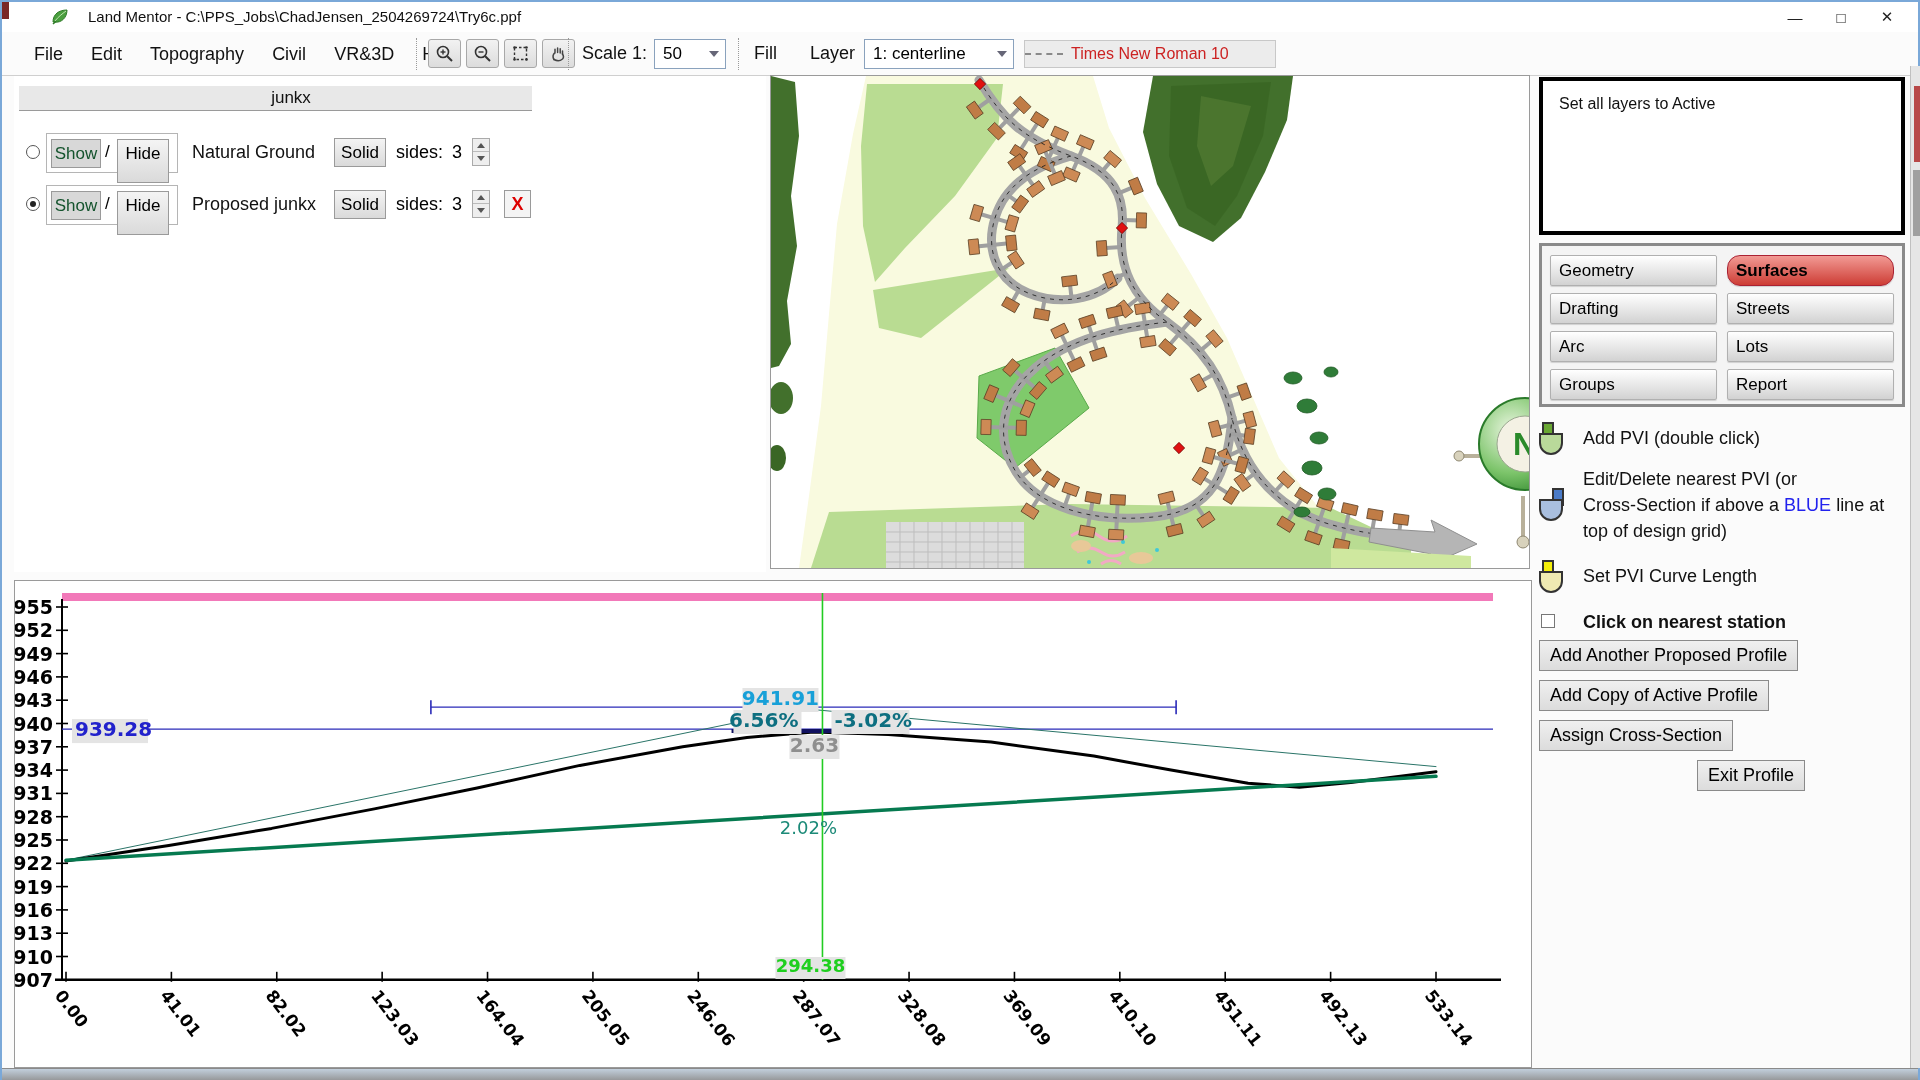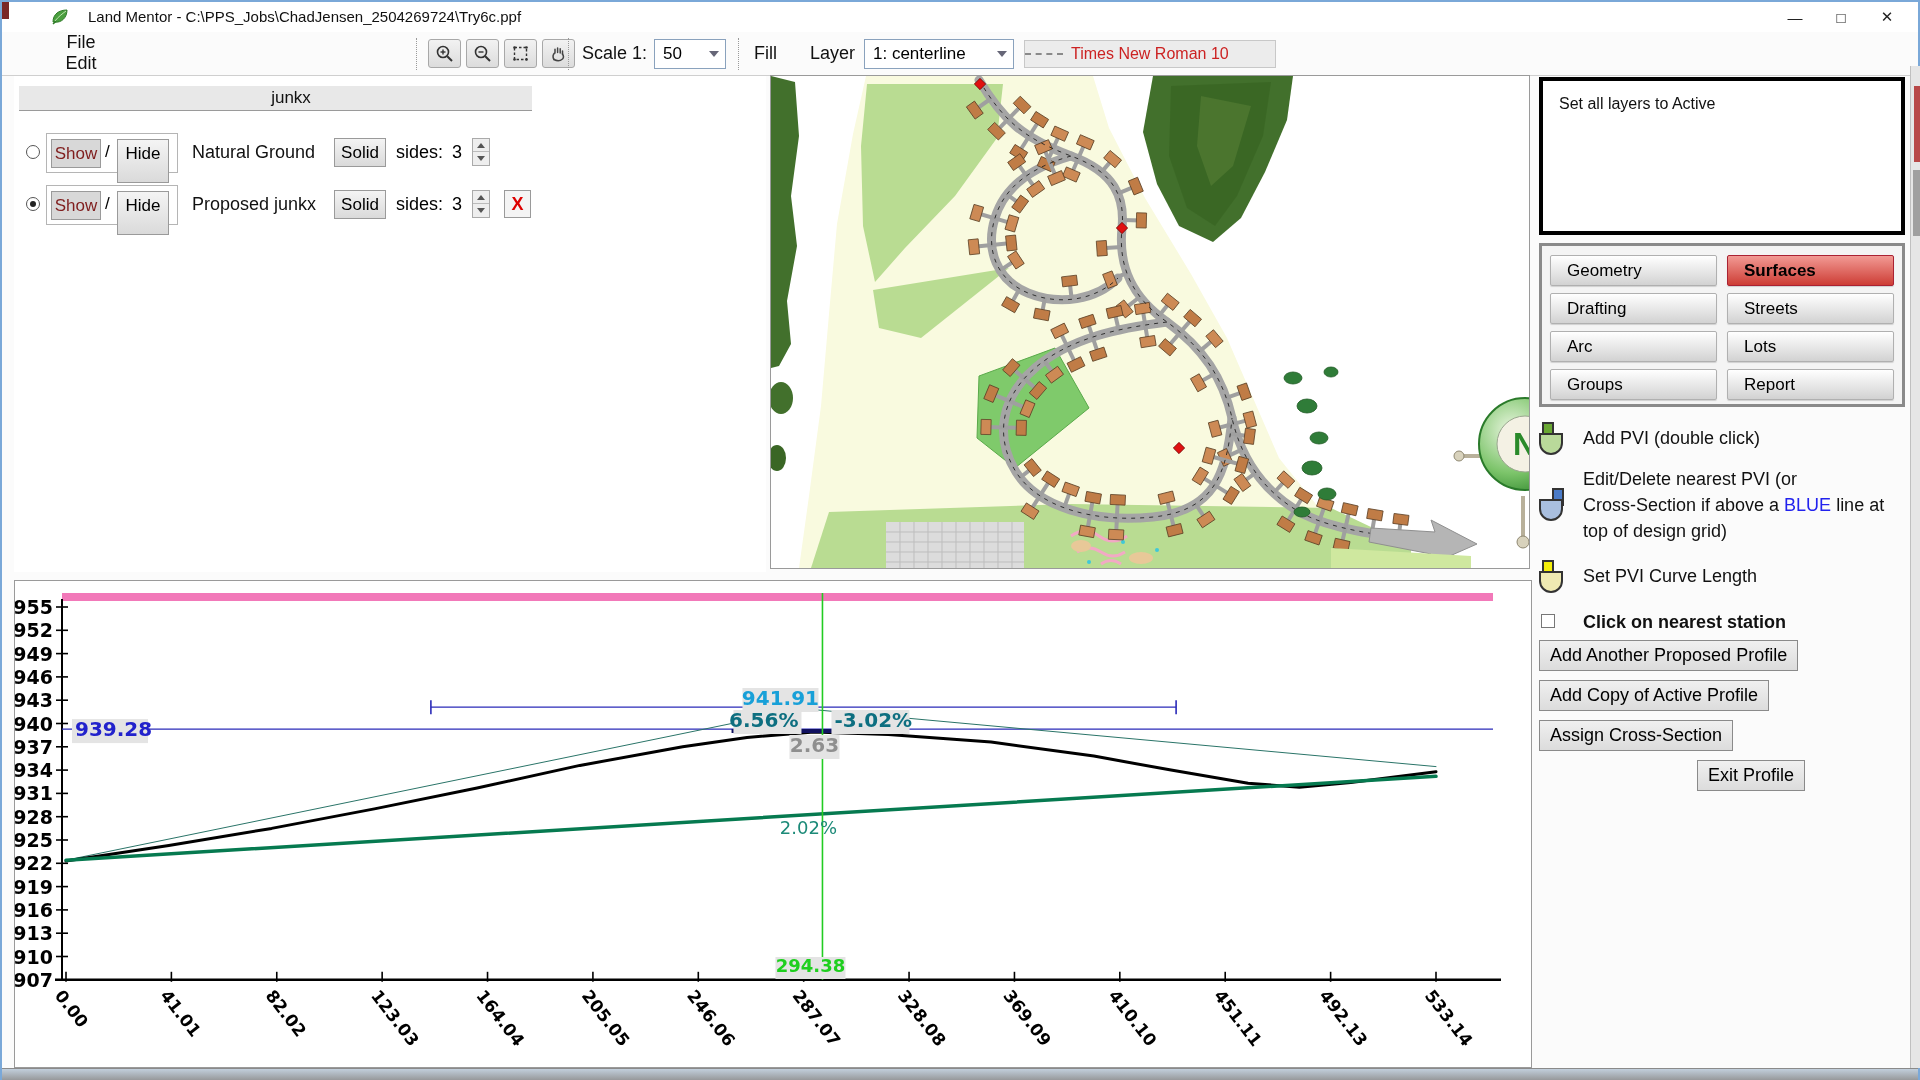--- a/index.html
+++ b/index.html
@@ -12,21 +12,21 @@
   .corner-artifact { position:absolute; left:0; top:0; width:7px; height:17px; background:#7a2626; }
   .app-icon { position:absolute; left:48px; top:5px; width:20px; height:20px; }
   .title-text { position:absolute; left:86px; top:6px; font-size:15px; color:#111; }
   .win-controls { position:absolute; right:8px; top:0; height:30px; display:flex; }
   .win-btn { width:46px; height:30px; display:flex; align-items:center; justify-content:center;
              font-size:15px; color:#222; cursor:default; }
 
   
   .menubar { position:absolute; left:0; top:30px; width:100%; height:44px; background:#fbfbfb;
              border-bottom:1px solid #cfcfcf; }
-  .mb-menus { position:absolute; left:18px; top:0; height:44px; display:flex; align-items:center;flex-direction:column; }
+  .mb-menus { position:absolute; left:18px; top:0; height:44px; display:flex; align-items:center; }
   .menu-item { padding:0 14px; font-size:18px; color:#111; }
   .mb-tools { position:absolute; left:426px; top:7px; display:flex; gap:5px; }
   .tool-btn { width:33px; height:29px; background:linear-gradient(#f2f2f2,#dcdcdc);
               border:1px solid #a8a8a8; border-radius:3px; display:flex; align-items:center; justify-content:center; }
   .vsep { position:absolute; top:6px; height:32px; border-left:1px dotted #9a9a9a; }
   .mb-label { position:absolute; top:11px; font-size:18px; color:#111; }
   .combo { position:absolute; top:7px; height:30px; background:#fff; border:1px solid #8aa2bd;
            display:flex; align-items:center; font-size:17px; padding-left:8px; }
   .combo .chev { margin-left:auto; margin-right:6px; width:0; height:0; border-left:5px solid transparent;
                  border-right:5px solid transparent; border-top:6px solid #667; }
@@ -40,21 +40,21 @@
   .junkx-header { position:absolute; left:5px; top:10px; width:513px; height:25px; background:#e8e8e8;
                   border-bottom:1px solid #9a9a9a; text-align:center; font-size:17px; line-height:24px; color:#111;padding-left:31px; }
   .srow { position:absolute; left:0; width:540px; height:42px; }
   .radio { position:absolute; left:12px; top:13px; width:14px; height:14px; border:1px solid #555;
            border-radius:50%; background:#fff; }
   .radio.sel::after { content:""; position:absolute; left:3px; top:3px; width:6px; height:6px;
                       border-radius:50%; background:#222; }
   .sh-group { position:absolute; left:32px; top:1px; width:132px; height:40px; border:1px solid #b5b5b5; }
   .btn { border:1px solid #9a9a9a; background:linear-gradient(#f4f4f4,#dadada); color:#000;
          font-size:17px; text-align:center; }
-  .btn.disabled { background:#d8d8d8; color:#7f1d1d; }
+  .btn.disabled { background:#d8d8d8; color:#14532d; }
   .show-btn { position:absolute; left:4px; top:5px; width:50px; height:29px; line-height:27px; }
   .slash { position:absolute; left:58px; top:8px; font-size:17px; }
   .hide-btn { position:absolute; left:70px; top:5px; width:52px; height:44px; line-height:27px; }
   .surf-name { position:absolute; left:174px; top:10px; font-size:18px; color:#111; background:#fff; padding:0 4px; }
   .solid-btn { position:absolute; left:320px; top:6px; width:52px; height:29px; line-height:27px; }
   .sides-label { position:absolute; left:382px; top:10px; font-size:18px; }
   .sides-value { position:absolute; left:438px; top:10px; font-size:18px; }
   .spinner { position:absolute; left:458px; top:6px; width:18px; height:28px; border:1px solid #aaa; background:#eee; }
   .spin-up, .spin-dn { position:absolute; left:0; width:16px; height:13px; display:flex; align-items:center; justify-content:center; }
   .spin-up { top:0; border-bottom:1px solid #bbb; }
@@ -68,22 +68,22 @@
   .map-panel { position:absolute; left:768px; top:73px; width:760px; height:494px; border:1px solid #9a9a9a;
                background:#fff; overflow:hidden; }
 
   
   .set-box { position:absolute; left:1537px; top:75px; width:366px; height:158px; border:4px solid #000;
              background:#fff; padding:14px 16px; font-size:16px; color:#111; }
   .cat-box { position:absolute; left:1537px; top:241px; width:366px; height:164px; border:3px solid #8a8a8a;
              background:#f4f4f4; padding:9px 8px; display:grid; grid-template-columns:1fr 1fr;
              grid-auto-rows:31px; gap:7px 10px; }
   .cat-btn { background:linear-gradient(#ffffff,#d2d2d2); border:1px solid #b0b0b0; border-radius:2px;
-             font-size:17px; padding-left:16px; line-height:29px; color:#000; box-shadow:0 1px 1px rgba(0,0,0,.15); }
-  .cat-btn.active { background:linear-gradient(#f29a94,#cd3d35); font-weight:bold; border-color:#a23; }
+             font-size:17px; padding-left:8px; line-height:29px; color:#000; box-shadow:0 1px 1px rgba(0,0,0,.15); }
+  .cat-btn.active { background:linear-gradient(#f29a94,#cd3d35); font-weight:bold; border-color:#a23;border-radius:13px; }
   .tools { position:absolute; left:1537px; top:420px; width:372px; font-size:18px; color:#111; }
   .tool-row { position:relative; margin-bottom:6px; }
   .mouse { position:relative; width:30px; height:36px; display:inline-block; }
   .mouse .mbody { position:absolute; left:0; top:11px; width:24px; height:22px; border:2px solid #333;
                   border-radius:0 0 13px 13px; }
   .mouse .mbtn { position:absolute; top:0; width:12px; height:18px; border:2px solid #333; }
   .mouse.green .mbody{background:#b9d99a;} .mouse.green .mbtn{left:3px;background:#69a733;}
   .mouse.yellow .mbody{background:#efeab2;} .mouse.yellow .mbtn{left:3px;background:#f4ef0a;}
   .mouse.blue .mbody{background:#a9bfdf;} .mouse.blue .mbtn{left:13px;background:#4a7bc8;}
   .tool-label { position:absolute; left:44px; top:6px; white-space:nowrap; }

